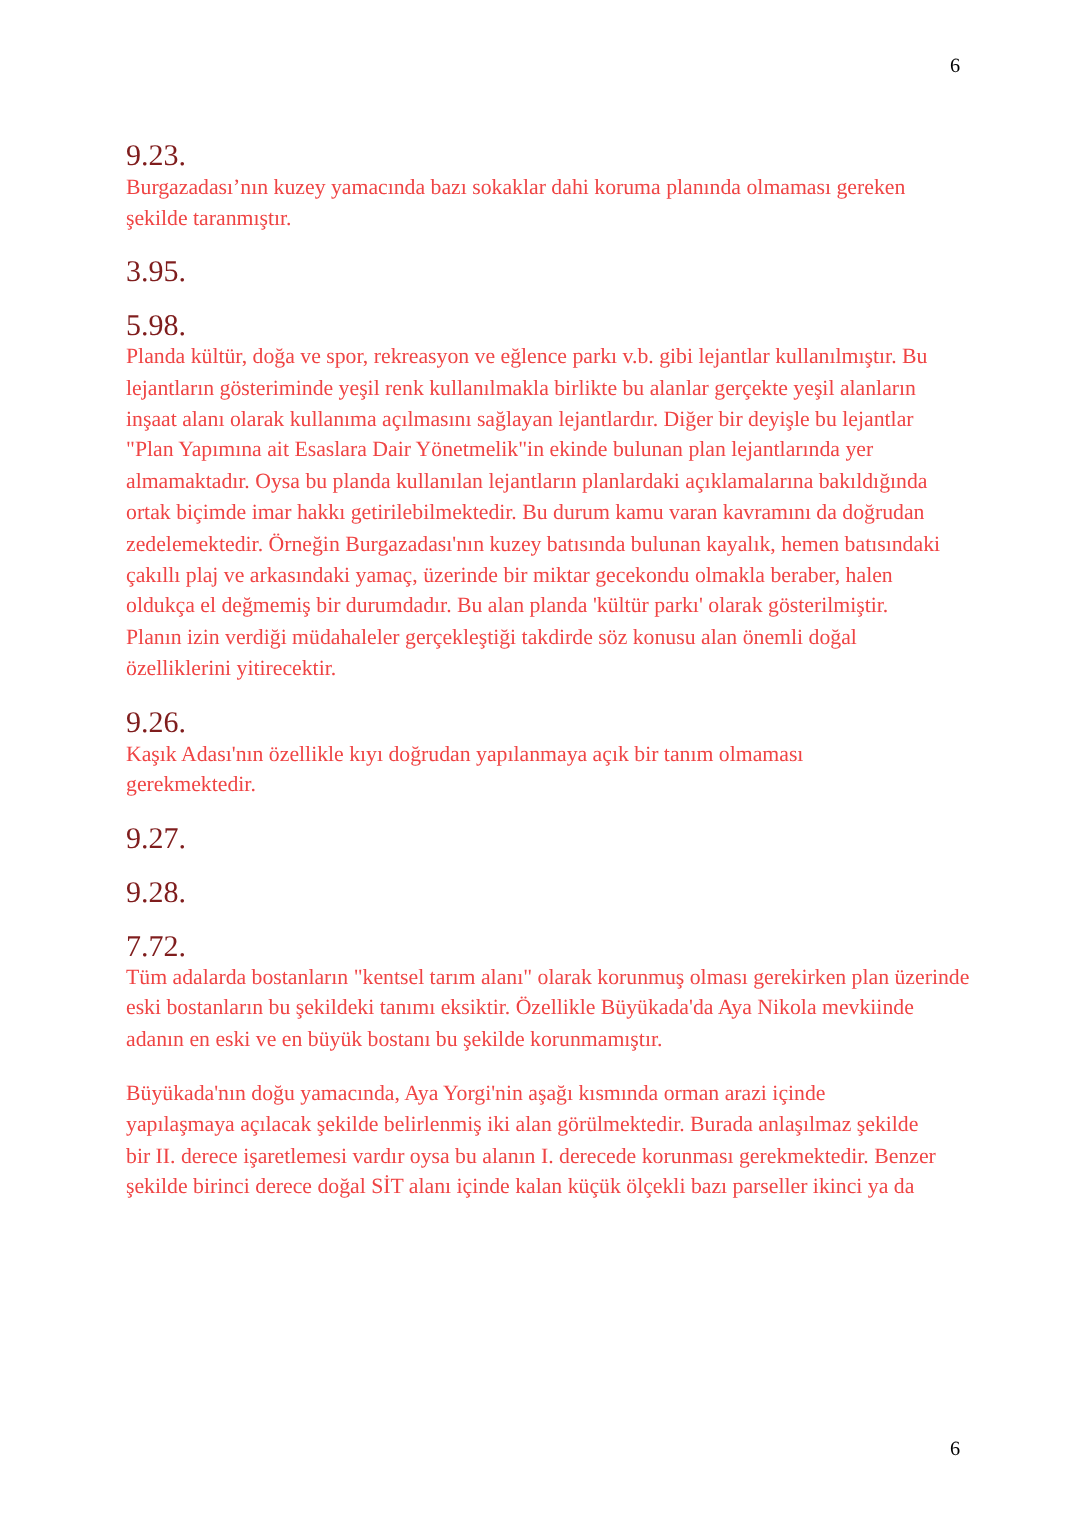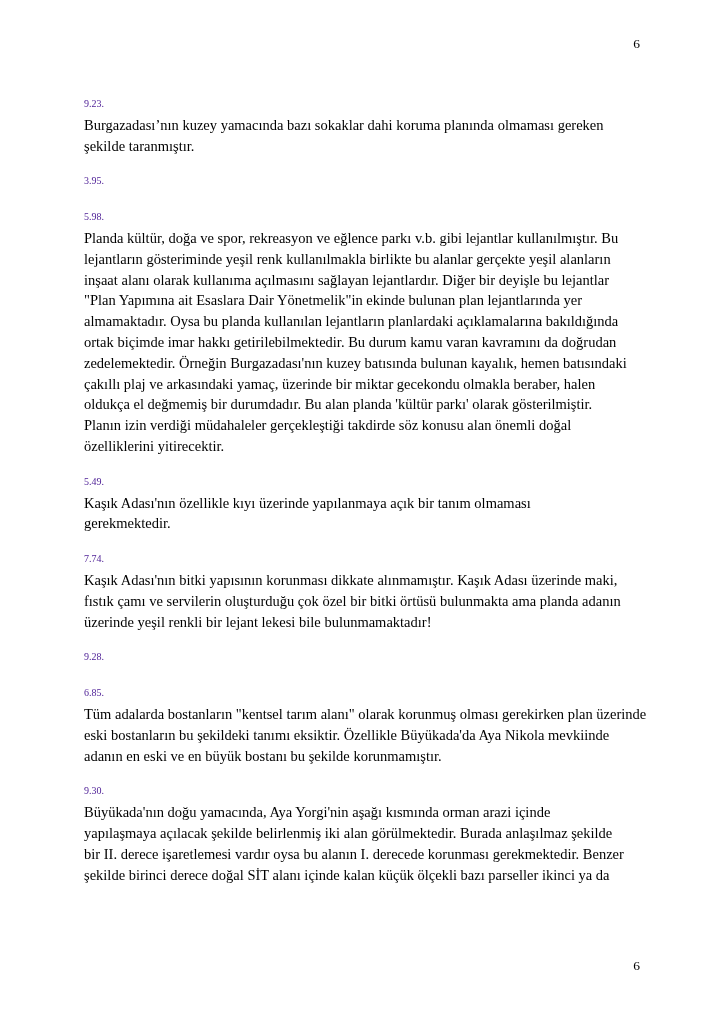--- a/index.html
+++ b/index.html
@@ -26,28 +26,28 @@
   .page-number.top { top: 36px; }
   .page-number.bottom { top: 958px; }
   .content {
     position: absolute;
     top: 94px;
     left: 84px;
     width: 600px;
   }
   .section { margin-bottom: 15px; }
   .section-number {
-    font-size: 10px;
+    font-size: 20px;
     line-height: 20.8px;
-    color: #4c1d95;
+    color: #7f1d1d;
   }
   .section-paragraph {
     font-size: 14.5px;
     line-height: 20.8px;
-    color: #000000;
+    color: #ef4444;
     white-space: pre;
   }
 </style>
 </head>
 <body>
 
 <div class="page">
 
   <div class="page-number top">6</div>
 
@@ -72,45 +72,41 @@
 almamaktadır. Oysa bu planda kullanılan lejantların planlardaki açıklamalarına bakıldığında
 ortak biçimde imar hakkı getirilebilmektedir. Bu durum kamu varan kavramını da doğrudan
 zedelemektedir. Örneğin Burgazadası'nın kuzey batısında bulunan kayalık, hemen batısındaki
 çakıllı plaj ve arkasındaki yamaç, üzerinde bir miktar gecekondu olmakla beraber, halen
 oldukça el değmemiş bir durumdadır. Bu alan planda 'kültür parkı' olarak gösterilmiştir.
 Planın izin verdiği müdahaleler gerçekleştiği takdirde söz konusu alan önemli doğal
 özelliklerini yitirecektir.</div>
     </div>
 
     <div class="section">
-      <div class="section-number">5.49.</div>
-      <div class="section-paragraph">Kaşık Adası'nın özellikle kıyı üzerinde yapılanmaya açık bir tanım olmaması
+      <div class="section-number">9.26.</div>
+      <div class="section-paragraph">Kaşık Adası'nın özellikle kıyı doğrudan yapılanmaya açık bir tanım olmaması
 gerekmektedir.</div>
     </div>
 
     <div class="section">
-      <div class="section-number">7.74.</div>
-      <div class="section-paragraph">Kaşık Adası'nın bitki yapısının korunması dikkate alınmamıştır. Kaşık Adası üzerinde maki,
-fıstık çamı ve servilerin oluşturduğu çok özel bir bitki örtüsü bulunmakta ama planda adanın
-üzerinde yeşil renkli bir lejant lekesi bile bulunmamaktadır!</div>
+      <div class="section-number">9.27.</div>
     </div>
 
     <div class="section">
       <div class="section-number">9.28.</div>
     </div>
 
     <div class="section">
-      <div class="section-number">6.85.</div>
+      <div class="section-number">7.72.</div>
       <div class="section-paragraph">Tüm adalarda bostanların "kentsel tarım alanı" olarak korunmuş olması gerekirken plan üzerinde
 eski bostanların bu şekildeki tanımı eksiktir. Özellikle Büyükada'da Aya Nikola mevkiinde
 adanın en eski ve en büyük bostanı bu şekilde korunmamıştır.</div>
     </div>
 
     <div class="section">
-      <div class="section-number">9.30.</div>
       <div class="section-paragraph">Büyükada'nın doğu yamacında, Aya Yorgi'nin aşağı kısmında orman arazi içinde
 yapılaşmaya açılacak şekilde belirlenmiş iki alan görülmektedir. Burada anlaşılmaz şekilde
 bir II. derece işaretlemesi vardır oysa bu alanın I. derecede korunması gerekmektedir. Benzer
 şekilde birinci derece doğal SİT alanı içinde kalan küçük ölçekli bazı parseller ikinci ya da</div>
     </div>
 
   </div>
 
   <div class="page-number bottom">6</div>
 

